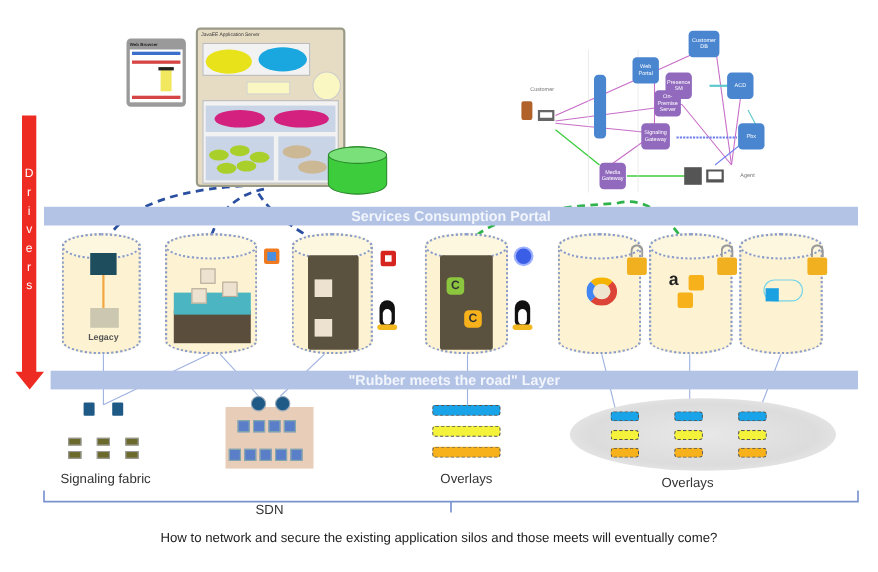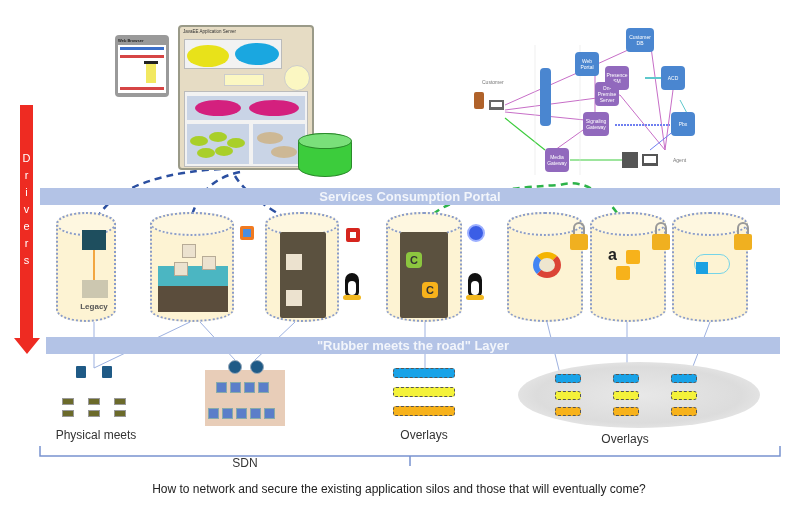--- a/index.html
+++ b/index.html
@@ -175,21 +175,21 @@
 <div class="abs rect-box purple-box" style="left:545px;top:148px;width:24px;height:24px;">
     <span>Media Gateway</span>
   </div>
 <div class="abs" style="left:622px;top:152px;width:16px;height:16px;background:#555;"></div>
 <div class="abs" style="left:642px;top:154px;width:16px;height:12px;border:2px solid #555;border-bottom-width:3px;"></div>
 <div class="abs tiny" style="left:673px;top:157px;">Agent</div>
 
 <div class="abs band band-top">Services Consumption Portal</div>
 <div class="abs band band-bottom">"Rubber meets the road" Layer</div>
 
-<div class="abs cyl" style="left:56px;top:212px;width:60px;height:110px;">
+<div class="abs cyl" style="left:56px;top:212px;width:72px;height:110px;">
   <div class="cyl-top"></div>
   <div class="abs" style="left:24px;top:16px;width:24px;height:20px;background:#1e4e5e;"></div>
   <div class="abs" style="left:35px;top:36px;width:2px;height:30px;background:#f2a640;"></div>
   <div class="abs" style="left:24px;top:66px;width:26px;height:18px;background:#ccc7b0;"></div>
   <div class="abs label" style="left:0;top:88px;width:72px;font-size:8px;font-weight:bold;color:#555;">Legacy</div>
 </div>
 
 <div class="abs cyl" style="left:150px;top:212px;width:84px;height:110px;">
   <div class="cyl-top"></div>
   <div class="abs" style="left:6px;top:68px;width:70px;height:30px;background:#5b4d3c;"></div>
@@ -280,21 +280,21 @@
   </div>
 <div class="abs" style="left:62px;top:410px;">
     <div class="rack-small"></div>
   </div>
 <div class="abs" style="left:88px;top:410px;">
     <div class="rack-small"></div>
   </div>
 <div class="abs" style="left:114px;top:410px;">
     <div class="rack-small"></div>
   </div>
-<div class="abs bottom-label" style="left:46px;top:428px;width:100px;">Physical meets</div>
+<div class="abs bottom-label" style="left:46px;top:428px;width:100px;">Signaling fabric</div>
 
 <div class="abs" style="left:205px;top:370px;width:80px;height:56px;background:#e8cdb8;"></div>
 <div class="abs" style="left:228px;top:360px;width:14px;height:14px;background:#1f5a86;border-radius:50%;border:1px solid #9ab;"></div>
 <div class="abs" style="left:250px;top:360px;width:14px;height:14px;background:#1f5a86;border-radius:50%;border:1px solid #9ab;"></div>
 <div class="abs" style="left:216px;top:382px;display:flex;gap:3px;">
   <div class="sdn-sq"></div>
     <div class="sdn-sq"></div>
     <div class="sdn-sq"></div>
     <div class="sdn-sq"></div>
 </div>
@@ -317,13 +317,13 @@
 <div class="abs overlay-bar ov-yellow" style="left:555px;top:391px;width:26px;height:9px;"></div>
 <div class="abs overlay-bar ov-orange" style="left:555px;top:407px;width:26px;height:9px;"></div>
 <div class="abs overlay-bar ov-blue" style="left:613px;top:374px;width:26px;height:9px;"></div>
 <div class="abs overlay-bar ov-yellow" style="left:613px;top:391px;width:26px;height:9px;"></div>
 <div class="abs overlay-bar ov-orange" style="left:613px;top:407px;width:26px;height:9px;"></div>
 <div class="abs overlay-bar ov-blue" style="left:671px;top:374px;width:26px;height:9px;"></div>
 <div class="abs overlay-bar ov-yellow" style="left:671px;top:391px;width:26px;height:9px;"></div>
 <div class="abs overlay-bar ov-orange" style="left:671px;top:407px;width:26px;height:9px;"></div>
 <div class="abs bottom-label" style="left:585px;top:432px;width:80px;">Overlays</div>
 
-<div class="abs question">How to network and secure the existing application silos and those that will eventually come?</div>
+<div class="abs question">How to network and secure the existing application silos and those meets will eventually come?</div>
 
 </body></html>

